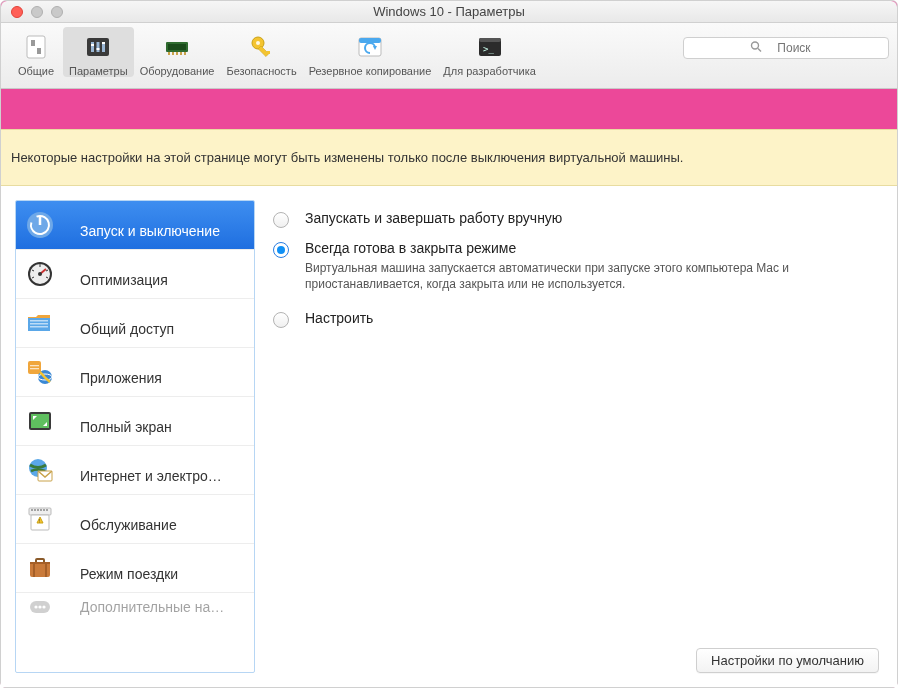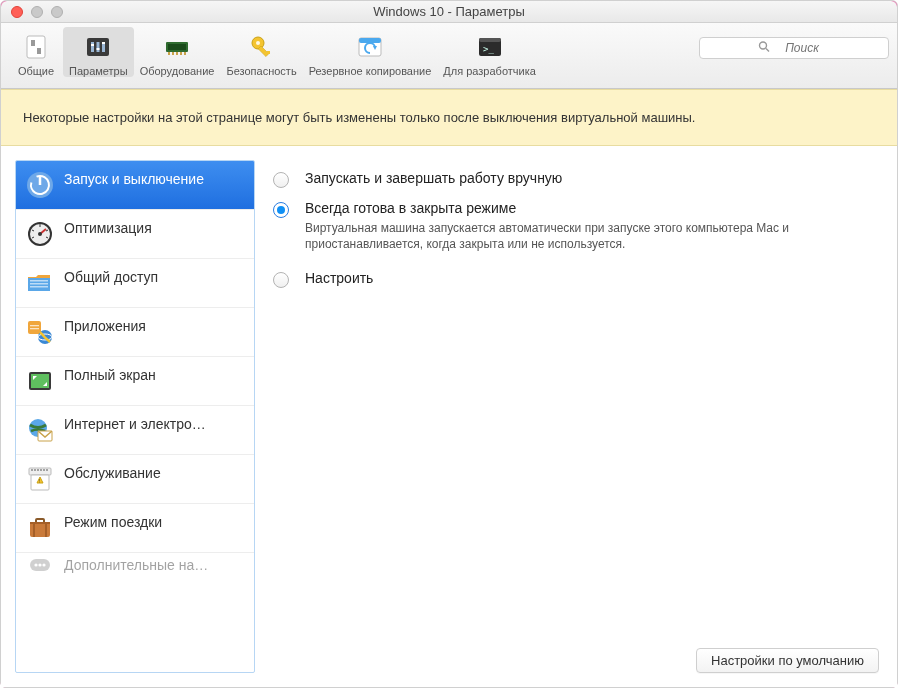--- a/index.html
+++ b/index.html
@@ -79,70 +79,70 @@
   .toolbar-label {
     font-size: 11px;
     color: #555;
     white-space: nowrap;
   }
   .search-wrap {
     margin-left: auto;
     margin-top: 10px;
   }
   .search {
-    width: 190px;
+    width: 206px;
     height: 22px;
     border: 1px solid #cfcfcf;
     border-radius: 4px;
     background: #fff;
     padding: 0 8px 0 24px;
     font-size: 12px;
     color: #888;
     position: relative;
-    font-style: italic;
   }
   .search-container { position: relative; }
   .search-icon-pos {
     position: absolute;
     left: 50%;
     top: 50%;
     transform: translate(-36px, -50%);
     color: #999;
     font-size: 12px;
     pointer-events: none;
   }
   .warning-bar {
     background: #fdf3c8;
     border-top: 1px solid #e8dca0;
     border-bottom: 1px solid #e8dca0;
-    padding: 20px 22px;
+    padding: 20px 10px;
     font-size: 13px;
     color: #333;
+    margin-top: 40px;
   }
   .body {
     flex: 1;
     display: flex;
     padding: 14px;
     gap: 14px;
     background: #fff;
     position: relative;
   }
   .sidebar {
     width: 240px;
     border: 1px solid #b7d6f4;
     border-radius: 2px;
     background: #fff;
     display: flex;
     flex-direction: column;
     overflow: hidden;
   }
   .side-item {
     display: flex;
-    align-items: flex-start;
-    gap: 10px;
+    align-items: flex-end;
+    gap: 26px;
     padding: 10px 10px;
     border-bottom: 1px solid #ededed;
     font-size: 14px;
     color: #333;
     cursor: default;
     min-height: 48px;
   }
   .side-item:last-child { border-bottom: none; }
   .side-item.selected {
     background: linear-gradient(#3e8ef0, #1f6fe0);

